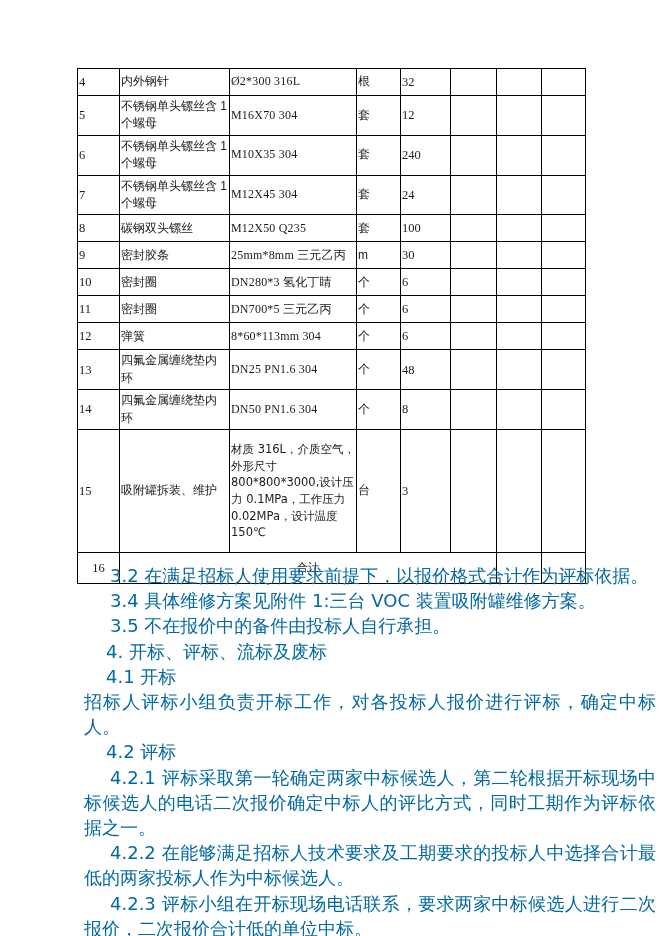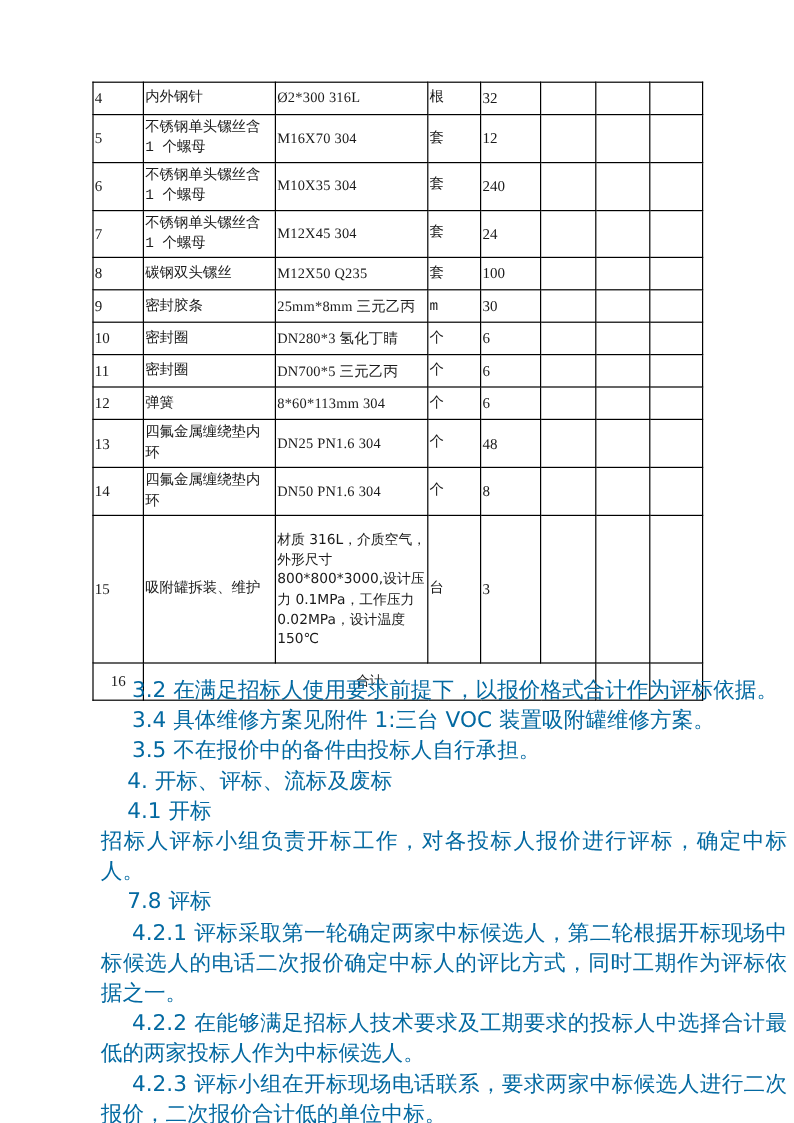--- a/index.html
+++ b/index.html
@@ -46,21 +46,21 @@
   .c-no    { width: 42px;  text-align: center; }
   .c-name  { width: 110px; text-align: center; }
   .c-spec  { width: 127px; text-align: center; }
   .c-unit  { width: 44px;  text-align: center; }
   .c-qty   { width: 50px;  text-align: center; }
   .c-e1    { width: 46px;  }
   .c-e2    { width: 45px;  }
   .c-e3    { width: 44px;  }
 
   .cell-num   { font-family: "Liberation Serif", serif; font-size: 12.5px; }
-  .cell-cn    { font-family: Liberation Mono, monospace; font-size: 12px; }
+  .cell-cn    { font-family: Liberation Sans, sans-serif; font-size: 12px; }
   .cell-mono  { font-family: "Liberation Serif", serif; font-size: 12px; letter-spacing: .2px; }
 
   td.tall { height: 34px; }
   td.short { height: 22px; }
   td.huge  { height: 118px; }
   td.total-row { height: 26px; text-align: center; }
 
   .desc-block {
     font-family: "DejaVu Sans", "Liberation Sans", sans-serif;
     font-size: 11.5px;
@@ -257,19 +257,19 @@
     </table>
   </div>
 
   <div class="body-text">
     <p class="ind1">3.2 在满足招标人使用要求前提下，以报价格式合计作为评标依据。</p>
     <p class="ind1">3.4 具体维修方案见附件 1:三台 VOC 装置吸附罐维修方案。</p>
     <p class="ind1">3.5 不在报价中的备件由投标人自行承担。</p>
     <p class="ind-h">4. 开标、评标、流标及废标</p>
     <p class="ind-h">4.1 开标</p>
     <p class="ind0">招标人评标小组负责开标工作，对各投标人报价进行评标，确定中标人。</p>
-    <p class="ind-h">7.8 评标</p>
+    <p class="ind-h">4.2 评标</p>
     <p class="ind1">4.2.1 评标采取第一轮确定两家中标候选人，第二轮根据开标现场中标候选人的电话二次报价确定中标人的评比方式，同时工期作为评标依据之一。</p>
     <p class="ind1">4.2.2 在能够满足招标人技术要求及工期要求的投标人中选择合计最低的两家投标人作为中标候选人。</p>
     <p class="ind1">4.2.3 评标小组在开标现场电话联系，要求两家中标候选人进行二次报价，二次报价合计低的单位中标。</p>
   </div>
 
 </div>
 
 </body></html>

